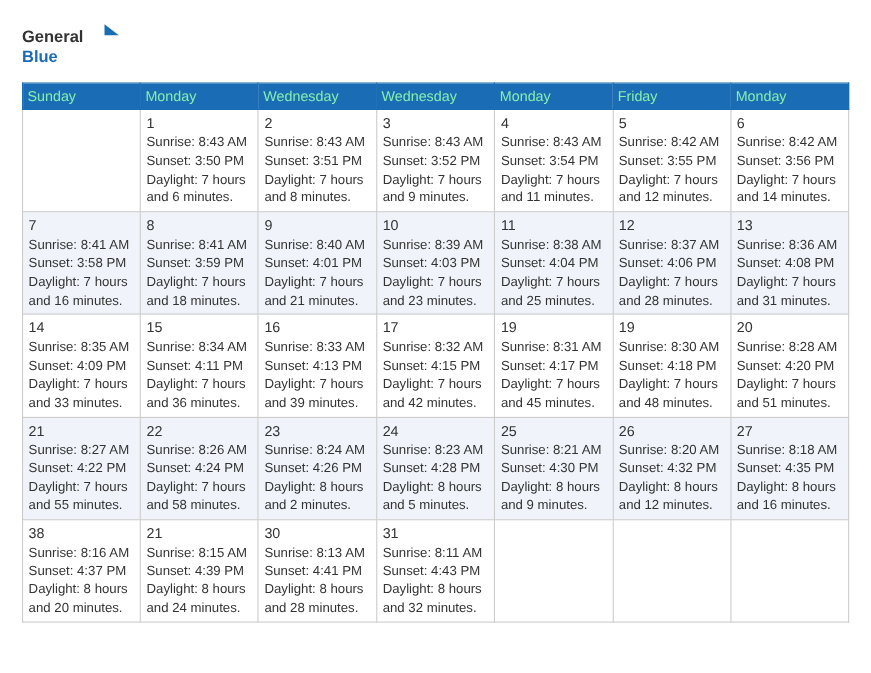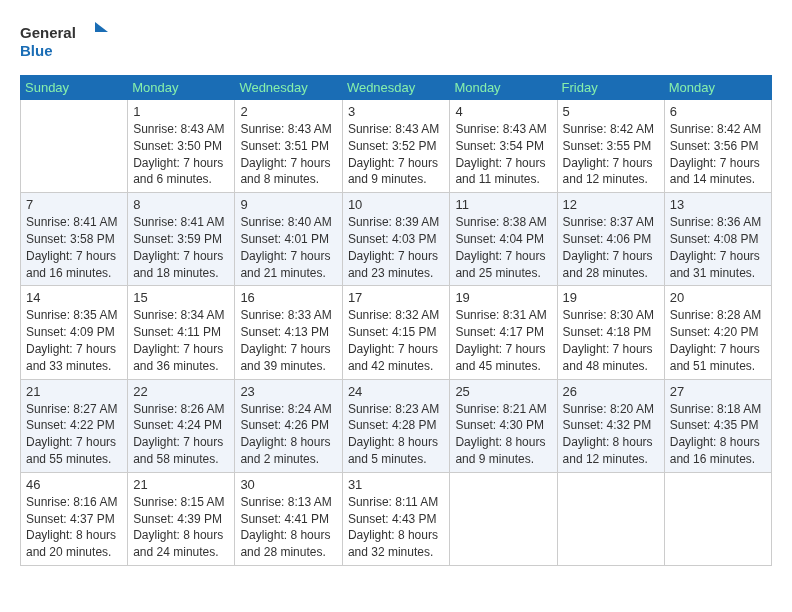--- a/index.html
+++ b/index.html
@@ -215,21 +215,21 @@
           <div class="day-number">26</div>
           <div class="day-info">Sunrise: 8:20 AM<br>Sunset: 4:32 PM<br>Daylight: 8 hours and 12 minutes.</div>
         </td>
         <td>
           <div class="day-number">27</div>
           <div class="day-info">Sunrise: 8:18 AM<br>Sunset: 4:35 PM<br>Daylight: 8 hours and 16 minutes.</div>
         </td>
       </tr>
       <tr>
         <td>
-          <div class="day-number">46</div>
+          <div class="day-number">38</div>
           <div class="day-info">Sunrise: 8:16 AM<br>Sunset: 4:37 PM<br>Daylight: 8 hours and 20 minutes.</div>
         </td>
         <td>
           <div class="day-number">21</div>
           <div class="day-info">Sunrise: 8:15 AM<br>Sunset: 4:39 PM<br>Daylight: 8 hours and 24 minutes.</div>
         </td>
         <td>
           <div class="day-number">30</div>
           <div class="day-info">Sunrise: 8:13 AM<br>Sunset: 4:41 PM<br>Daylight: 8 hours and 28 minutes.</div>
         </td>

